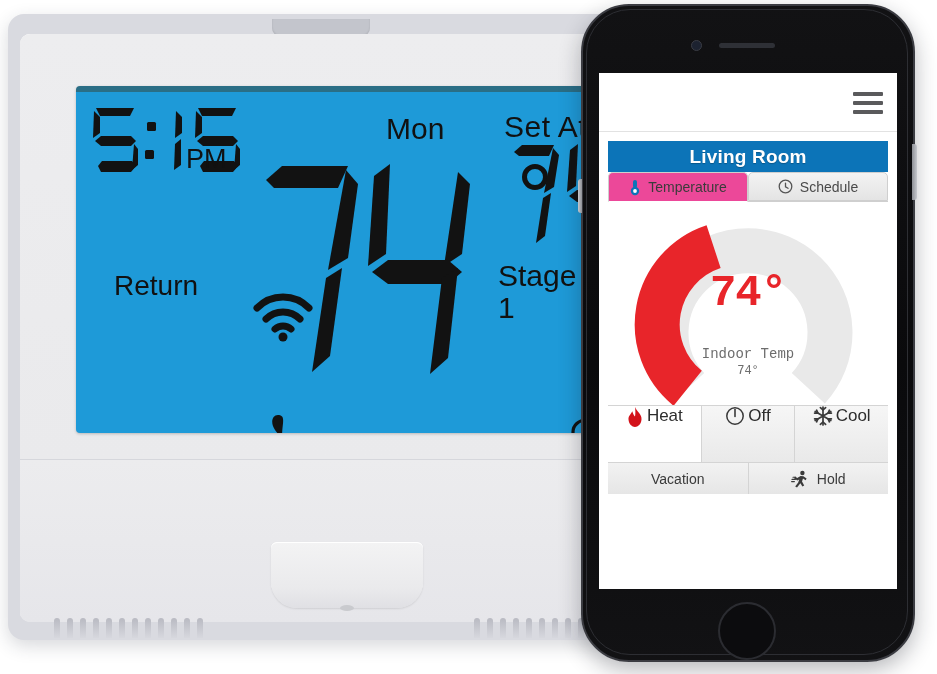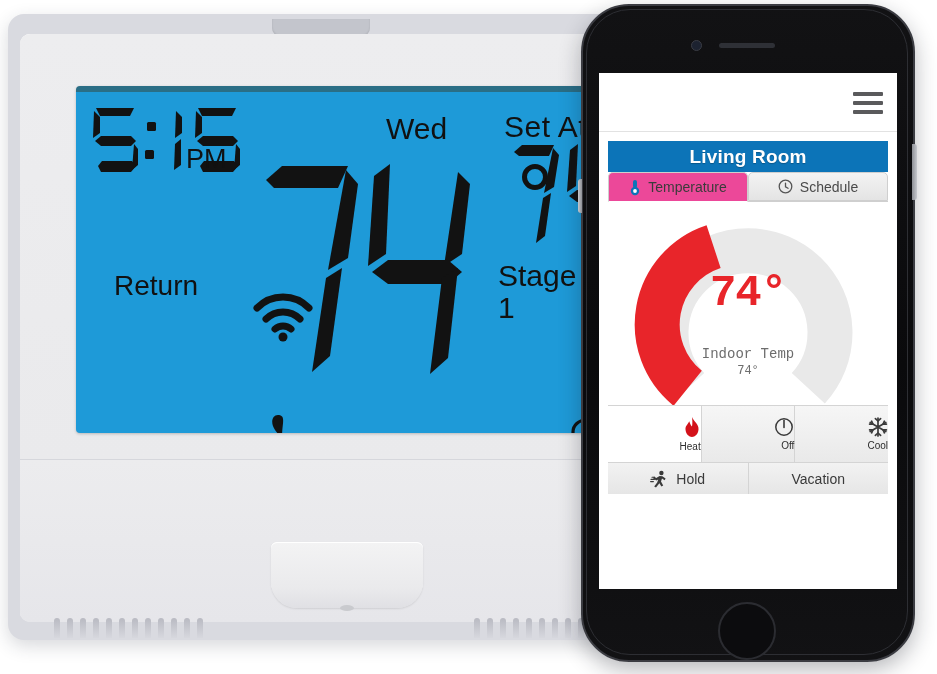--- a/index.html
+++ b/index.html
@@ -167,22 +167,22 @@
   .dial-wrap { position:relative; height: 203px; }
   .dial-center {
     position:absolute; left:0; right:0; top: 66px; text-align:center;font-family:Liberation Mono, monospace;
   }
   .dial-temp { color:#e8252a; font-size: 44px; font-weight: 700; letter-spacing:-1px; }
   .dial-sub  { color:#6d6d6d; font-size: 14px; margin-top: 28px; line-height:1.25; }
   .dial-sub .v { display:block; font-size: 12px; }
 
   .mode-row { display:flex; height: 57px; border-top:1px solid #d4d4d4; }
   .mode-btn {
-    flex:1; display:flex; flex-direction:column; align-items:flex-end; justify-content:center;
-    gap:3px; font-size: 10px; color:#2d2d2d;
+    flex:1; display:flex; align-items:flex-start; justify-content:center;
+    gap:3px; font-size: 17px; color:#2d2d2d;
     background: linear-gradient(180deg,#f6f6f6,#e9e9e9);
     border-right:1px solid #d4d4d4;
   }
   .mode-btn:last-child { border-right:none; }
   .mode-btn.active { background:#fff; }
 
   .action-row { display:flex; height: 32px;
     background: linear-gradient(180deg,#f2f2f2,#e6e6e6);
     border-top:1px solid #d4d4d4; }
   .action-btn {
@@ -252,21 +252,21 @@
 
           <polygon points="108,4 146,4 142,12 112,12"></polygon>
           <polygon points="106,7 112,13 112,29 105,34"></polygon>
           <polygon points="107,37 113,32 143,32 148,37 143,42 113,42"></polygon>
           <polygon points="146,40 150,45 150,61 144,66"></polygon>
           <polygon points="110,62 114,57 144,57 148,62 143,68 113,68"></polygon>
         </g>
       </svg>
       <span class="lcd-label" id="lcd-pm">PM</span>
 
-      <span class="lcd-label" id="lcd-mon">Wed</span>
+      <span class="lcd-label" id="lcd-mon">Mon</span>
       <span class="lcd-label" id="lcd-setat">Set At</span>
       <span class="lcd-label" id="lcd-return">Return</span>
       <div class="lcd-label" id="lcd-stage">
         <div>Stage</div>
         <div>1</div>
       </div>
 
       <svg class="seg" id="seg-big" width="220" height="250" viewBox="0 0 220 250">
         <g fill="#121212">
 
@@ -405,30 +405,30 @@
                 <path d="M4.9 7.1 L1.6 7.2 M4.9 7.1 L3.6 4.2 M15.1 12.9 L18.4 12.8 M15.1 12.9 L16.4 15.8"></path>
                 <path d="M15.1 7.1 L18.4 7.2 M15.1 7.1 L16.4 4.2 M4.9 12.9 L1.6 12.8 M4.9 12.9 L3.6 15.8"></path>
               </g>
             </svg>
             <span>Cool</span>
           </div>
         </div>
 
         <div class="action-row">
           <div class="action-btn">
+            <span>Vacation</span>
+          </div>
+          <div class="action-btn">
             <svg width="18" height="18" viewBox="0 0 18 18">
               <g fill="#3a3a3a">
                 <circle cx="11.4" cy="3" r="2.2"></circle>
                 <path d="M9.6 6 L6.2 8 L4 6.6 L3 8.2 L6.4 10.4 L8.2 9.4 L7.2 12.4 L4.2 16.6 L6 17.6 L9.4 13.2 L11.4 16.6 L13.2 15.6 L11 11.6 L12 8.6 L14.6 10.2 L15.6 8.6 L12.4 6.2Z"></path>
                 <path d="M1 9.4 L4.4 9.4 M0.6 11.6 L3.4 11.6 M2 7.2 L4.6 7.2" stroke="#3a3a3a" stroke-width="1.1" stroke-linecap="round" fill="none"></path>
               </g>
             </svg>
             <span>Hold</span>
           </div>
-          <div class="action-btn">
-            <span>Vacation</span>
-          </div>
         </div>
 
       </div>
     </div>
   </div>
 </div>
 
 </body></html>

